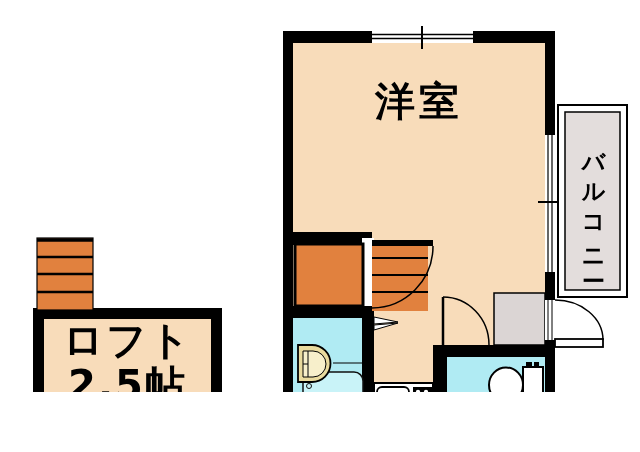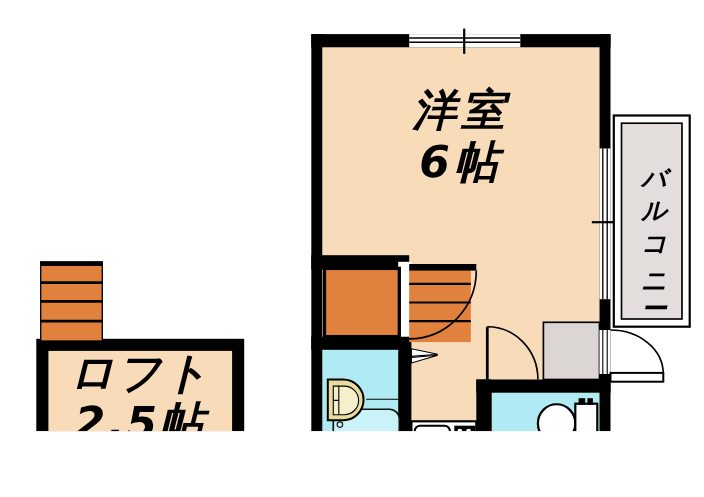--- a/index.html
+++ b/index.html
@@ -1,18 +1,18 @@
 <!DOCTYPE html>
 <html><head>
 <meta charset="utf-8">
 <style>
   html,body{margin:0;padding:0;background:#ffffff;}
   .plan{
     position:relative;width:640px;height:392px;background:#ffffff;
-    font-family:"DejaVu Sans","Liberation Sans",sans-serif;overflow:hidden;font-style:italic;
+    font-family:"DejaVu Sans","Liberation Sans",sans-serif;overflow:hidden;
   }
   .plan svg{position:absolute;left:0;top:0;}
   .label{position:absolute;color:#000;font-weight:bold;text-align:center;}
   .label-main{left:293px;top:78px;width:252px;font-size:40px;line-height:47px;letter-spacing:4px;}
   .label-loft{left:44px;top:318px;width:167px;font-size:40px;line-height:45px;letter-spacing:2px;}
   .label-balcony{
     left:579px;top:117px;height:176px;
     writing-mode:vertical-rl;font-size:23px;font-weight:600;letter-spacing:7px;
   }
 </style>
@@ -127,21 +127,20 @@
     <rect x="37" y="238" width="56" height="72" fill="#E1813E" stroke="#000" stroke-width="1.2"></rect>
     <line x1="37" y1="240" x2="93" y2="240" stroke="#000" stroke-width="3.5"></line>
     <line x1="37" y1="257" x2="93" y2="257" stroke="#000" stroke-width="2.5"></line>
     <line x1="37" y1="274" x2="93" y2="274" stroke="#000" stroke-width="2.5"></line>
     <line x1="37" y1="292" x2="93" y2="292" stroke="#000" stroke-width="2.5"></line>
   </g>
 </svg>
 
   <div class="label label-main">
     <div>洋室</div>
-    <div>6帖</div>
   </div>
 
   <div class="label label-loft">
     <div>ロフト</div>
     <div>2.5帖</div>
   </div>
 
   <div class="label label-balcony">バルコニー</div>
 </div>
 

